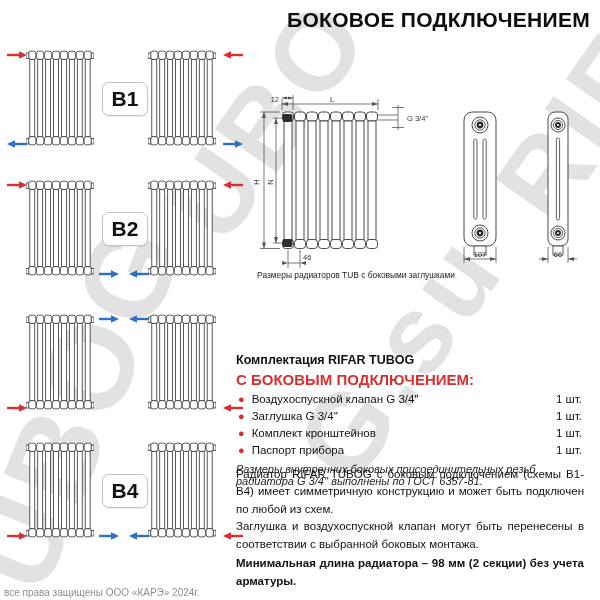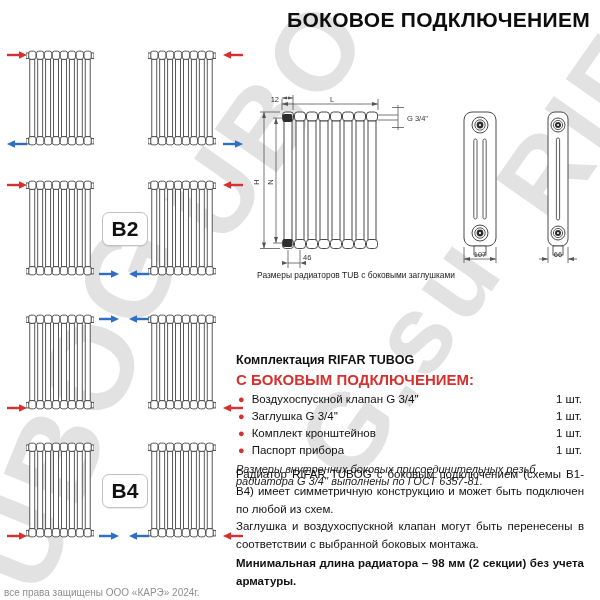--- a/index.html
+++ b/index.html
@@ -125,20 +125,21 @@
               <rect x="55.85" y="10" width="5.4" height="84"></rect>
               <rect x="63.17" y="1" width="8" height="9" rx="2.5"></rect>
               <rect x="63.17" y="94" width="8" height="9" rx="2.5"></rect>
               <rect x="64.47" y="10" width="5.4" height="84"></rect>
               <rect x="0" y="3" width="3" height="6"></rect>
               <rect x="71" y="3" width="3" height="6"></rect>
               <rect x="0" y="96" width="3" height="6"></rect>
               <rect x="71" y="96" width="3" height="6"></rect>
             </g>
           </svg></div>
+        <div class="scheme-label">B1</div>
         <div class="flow-arrow" style="left: 0px; top: 9px;"><svg viewBox="0 0 22 12" width="22" height="12">
             <line x1="1" y1="6" x2="15" y2="6" stroke="#d63030" stroke-width="2.4"></line>
             <polygon points="21,6 13,2.2 13,9.8" fill="#d63030"></polygon>
           </svg></div>
         <div class="flow-arrow" style="left: 0px; top: 98px;"><svg viewBox="0 0 22 12" width="22" height="12">
             <line x1="21" y1="6" x2="7" y2="6" stroke="#2e6fc4" stroke-width="2.4"></line>
             <polygon points="1,6 9,2.2 9,9.8" fill="#2e6fc4"></polygon>
           </svg></div>
         <div class="flow-arrow" style="left: 216px; top: 9px;"><svg viewBox="0 0 22 12" width="22" height="12">
             <line x1="21" y1="6" x2="7" y2="6" stroke="#d63030" stroke-width="2.4"></line>

